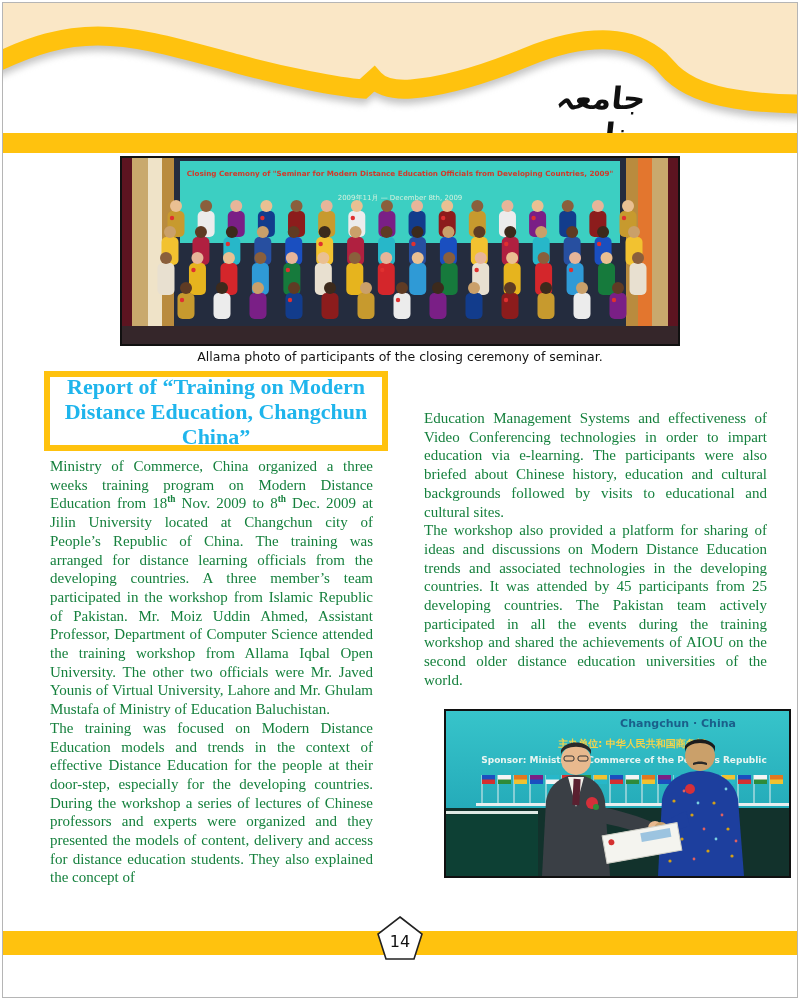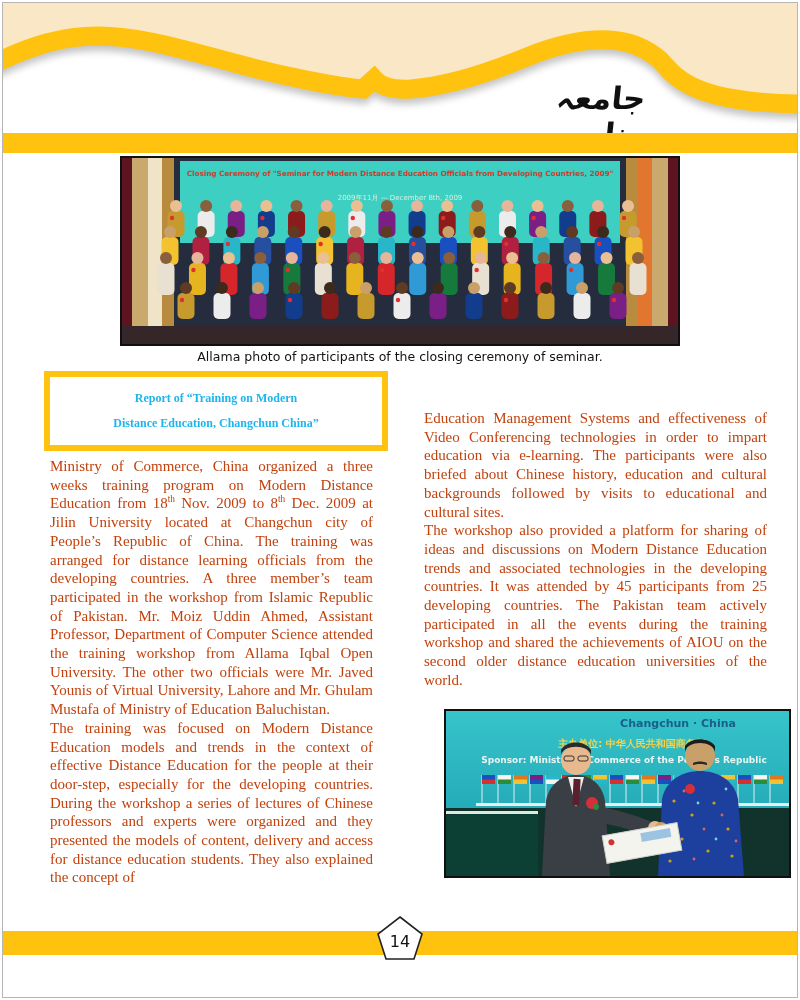--- a/index.html
+++ b/index.html
@@ -21,25 +21,25 @@
   .photo2{left:444px;top:709px;width:343px;height:165px;}
   .caption{position:absolute;font-family:"DejaVu Sans","Liberation Sans",sans-serif;
         color:#131313;text-align:center;}
   .caption1{left:0;top:349px;width:800px;font-size:12.5px;}
   .caption2{left:411px;top:881px;width:363px;font-size:11px;line-height:14.5px;}
   .fit{display:block;white-space:nowrap;transform:scaleX(.95);transform-origin:50% 50%;}
   
   .title-box{position:absolute;left:44px;top:371px;width:332px;height:68px;
         border:6px solid #FFC20E;background:#fff;text-align:center;
         display:flex;flex-direction:column;justify-content:center;}
-  .title-box div{font-weight:bold;font-size:12px;line-height:25px;color:#1FB5EC;}
-  
-  .col{position:absolute;font-size:15px;line-height:18.7px;color:#c2410c;}
+  .title-box div{font-weight:bold;font-size:22px;line-height:25px;color:#1FB5EC;}
+  
+  .col{position:absolute;font-size:15px;line-height:18.7px;color:#15803d;}
   .col p{margin:0;text-align:justify;}
-  .col sup{font-size:.62em;line-height:0;vertical-align:super;}
+  .col sup{font-size:.62em;line-height:0;vertical-align:super;font-weight:bold;}
   .col-left{left:50px;top:457px;width:323px;}
   .col-right{left:424px;top:409px;width:343px;}
   
   .pentagon{position:absolute;left:376px;top:915px;width:48px;height:46px;z-index:60;}
   svg text{user-select:none;}
 </style>
 </head>
 <body>
 
 <div class="page">

